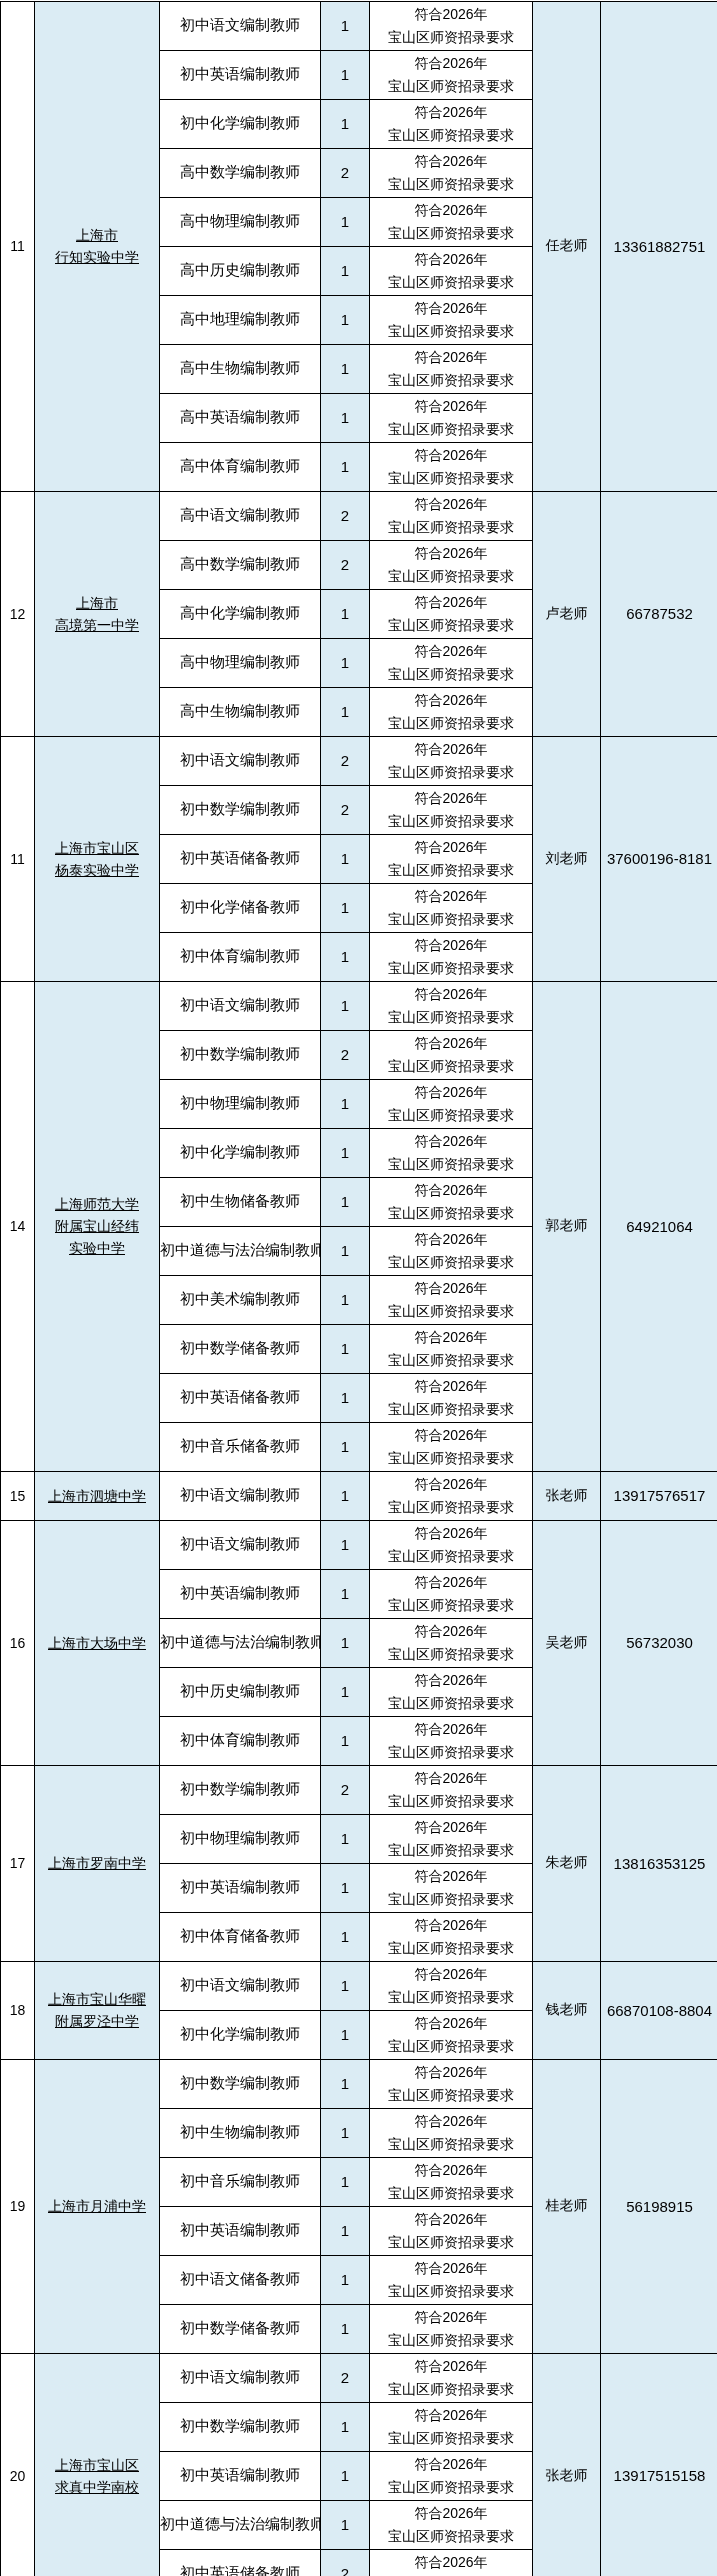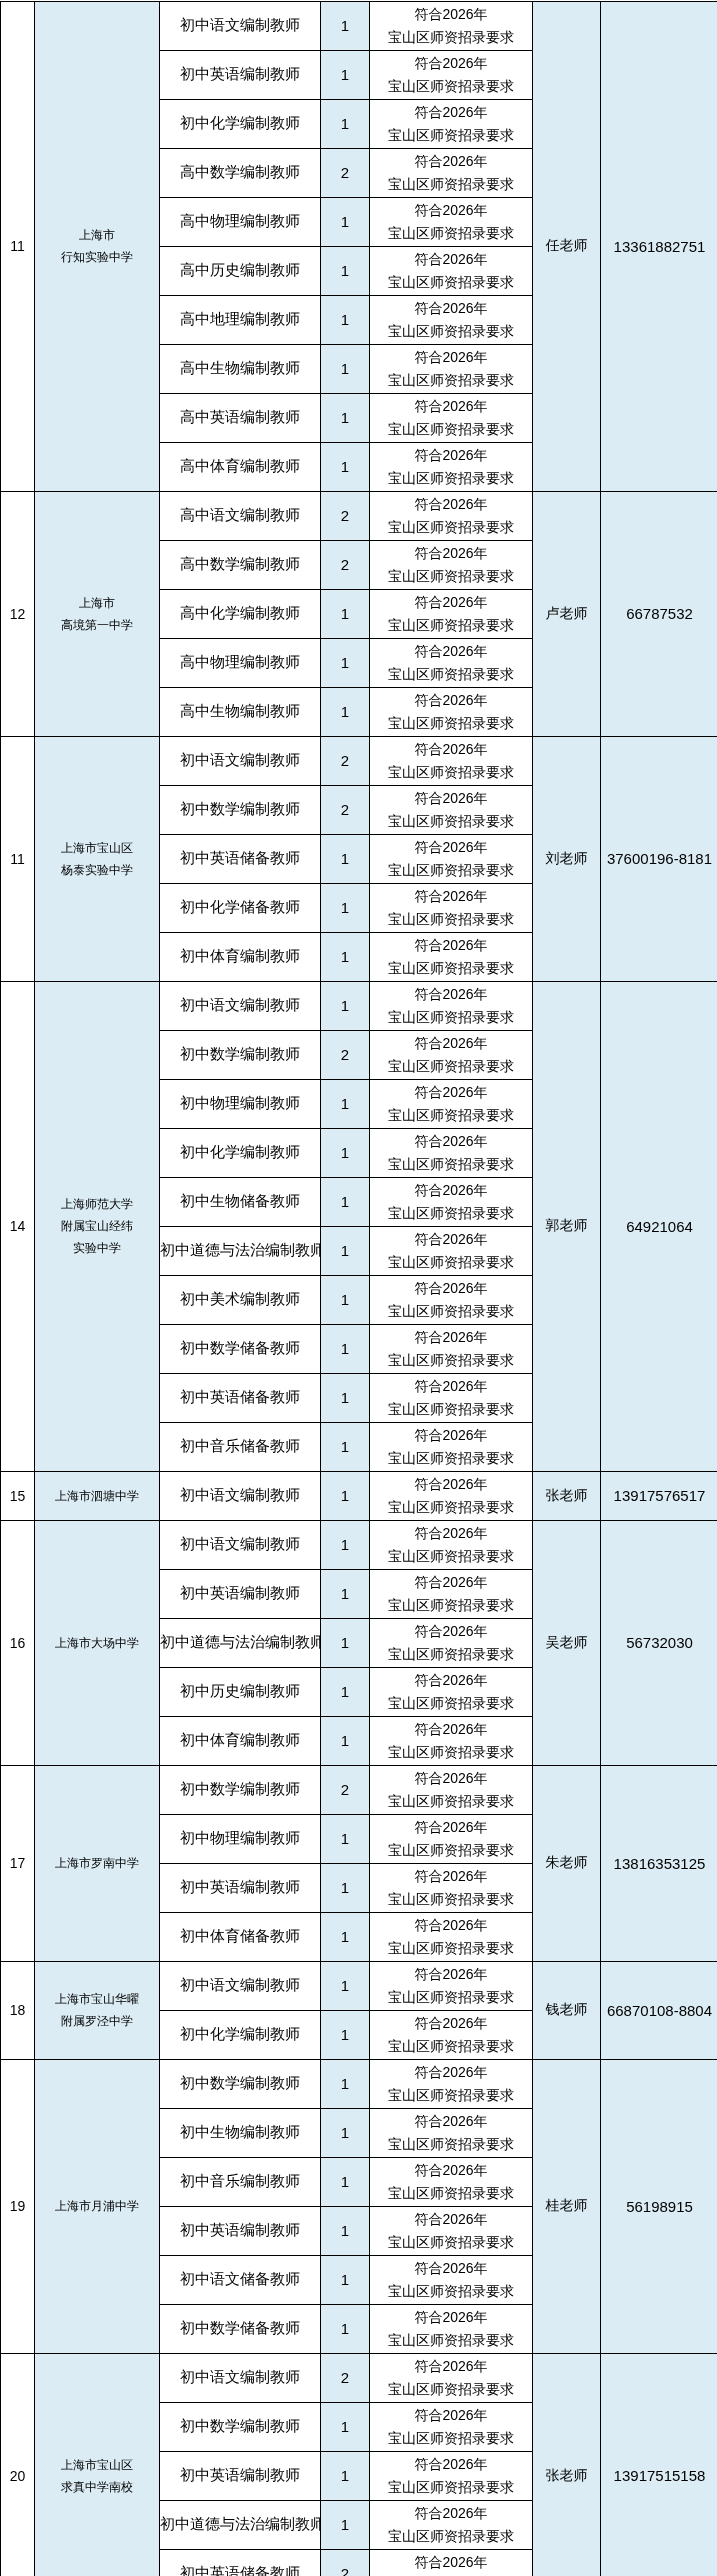--- a/index.html
+++ b/index.html
@@ -27,21 +27,21 @@
   td {
     border: 0.9px solid #000000;
     text-align: center;
     vertical-align: middle;
     padding: 0;
     overflow: hidden;
   }
   td.no, td.pos, td.req { background: #ffffff; }
   td.school, td.count, td.contact, td.phone { background: #dbecf4; }
   td.no      { font-size: 14px; }
-  td.school  { font-size: 12px; line-height: 22px; }
+  td.school  { font-size: 14px; line-height: 22px; text-decoration: underline; }
   td.pos     { font-size: 15px; white-space: nowrap; margin-top: 44px; }
   td.count   { font-size: 15px; }
   td.req     { font-size: 14px; line-height: 23px; margin-top: 44px; }
   td.contact { font-size: 14px; text-align: center; }
   td.phone   { font-size: 15px; }
 </style>
 </head>
 <body>
 
 <table>

